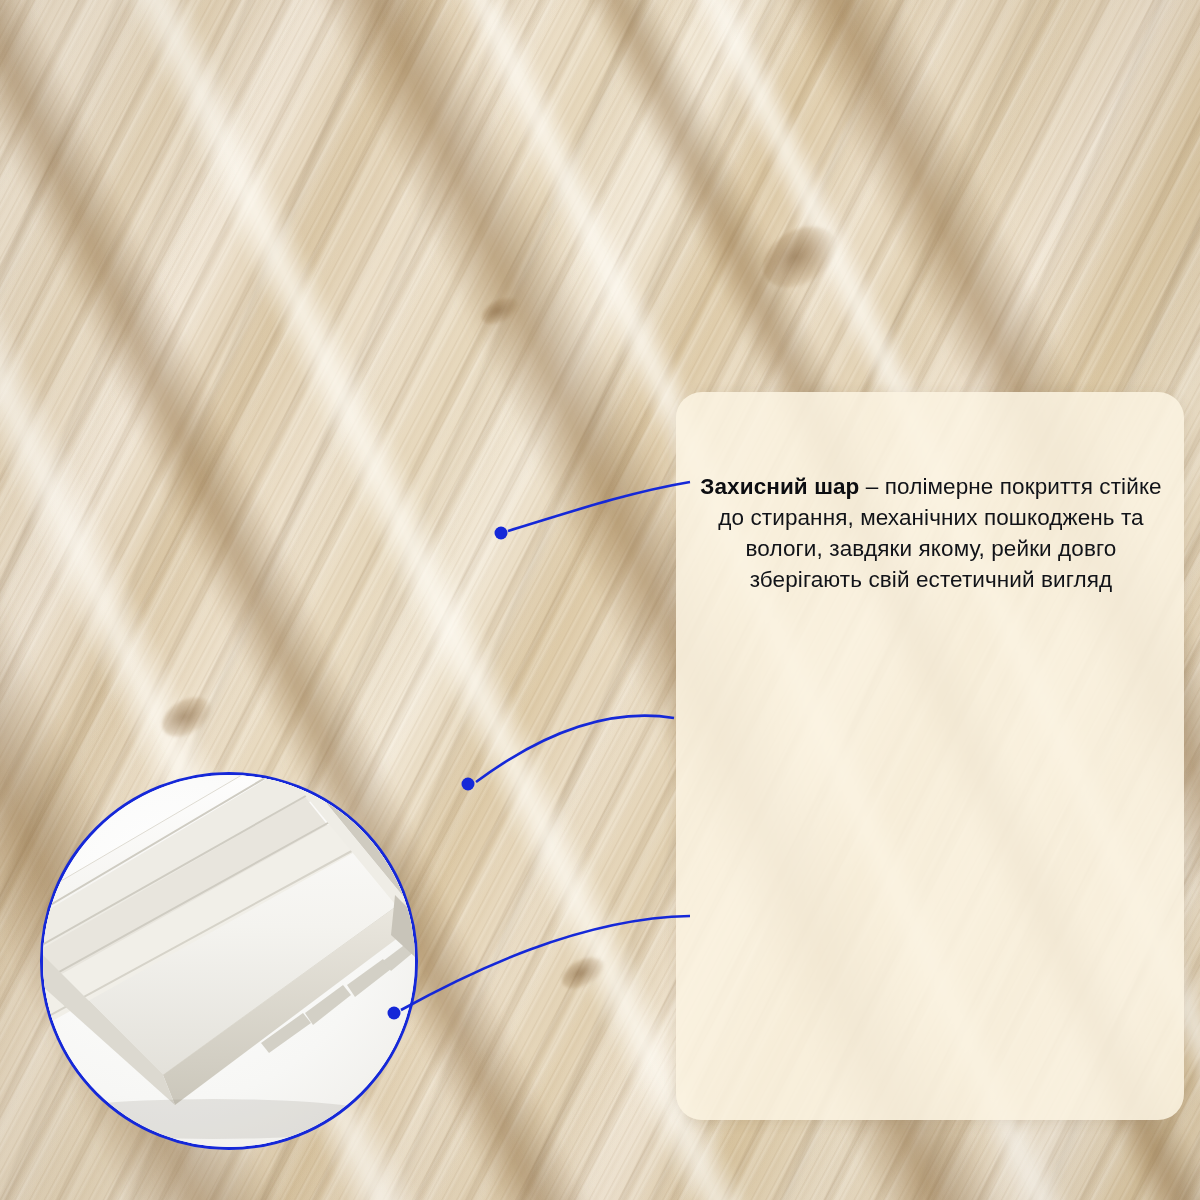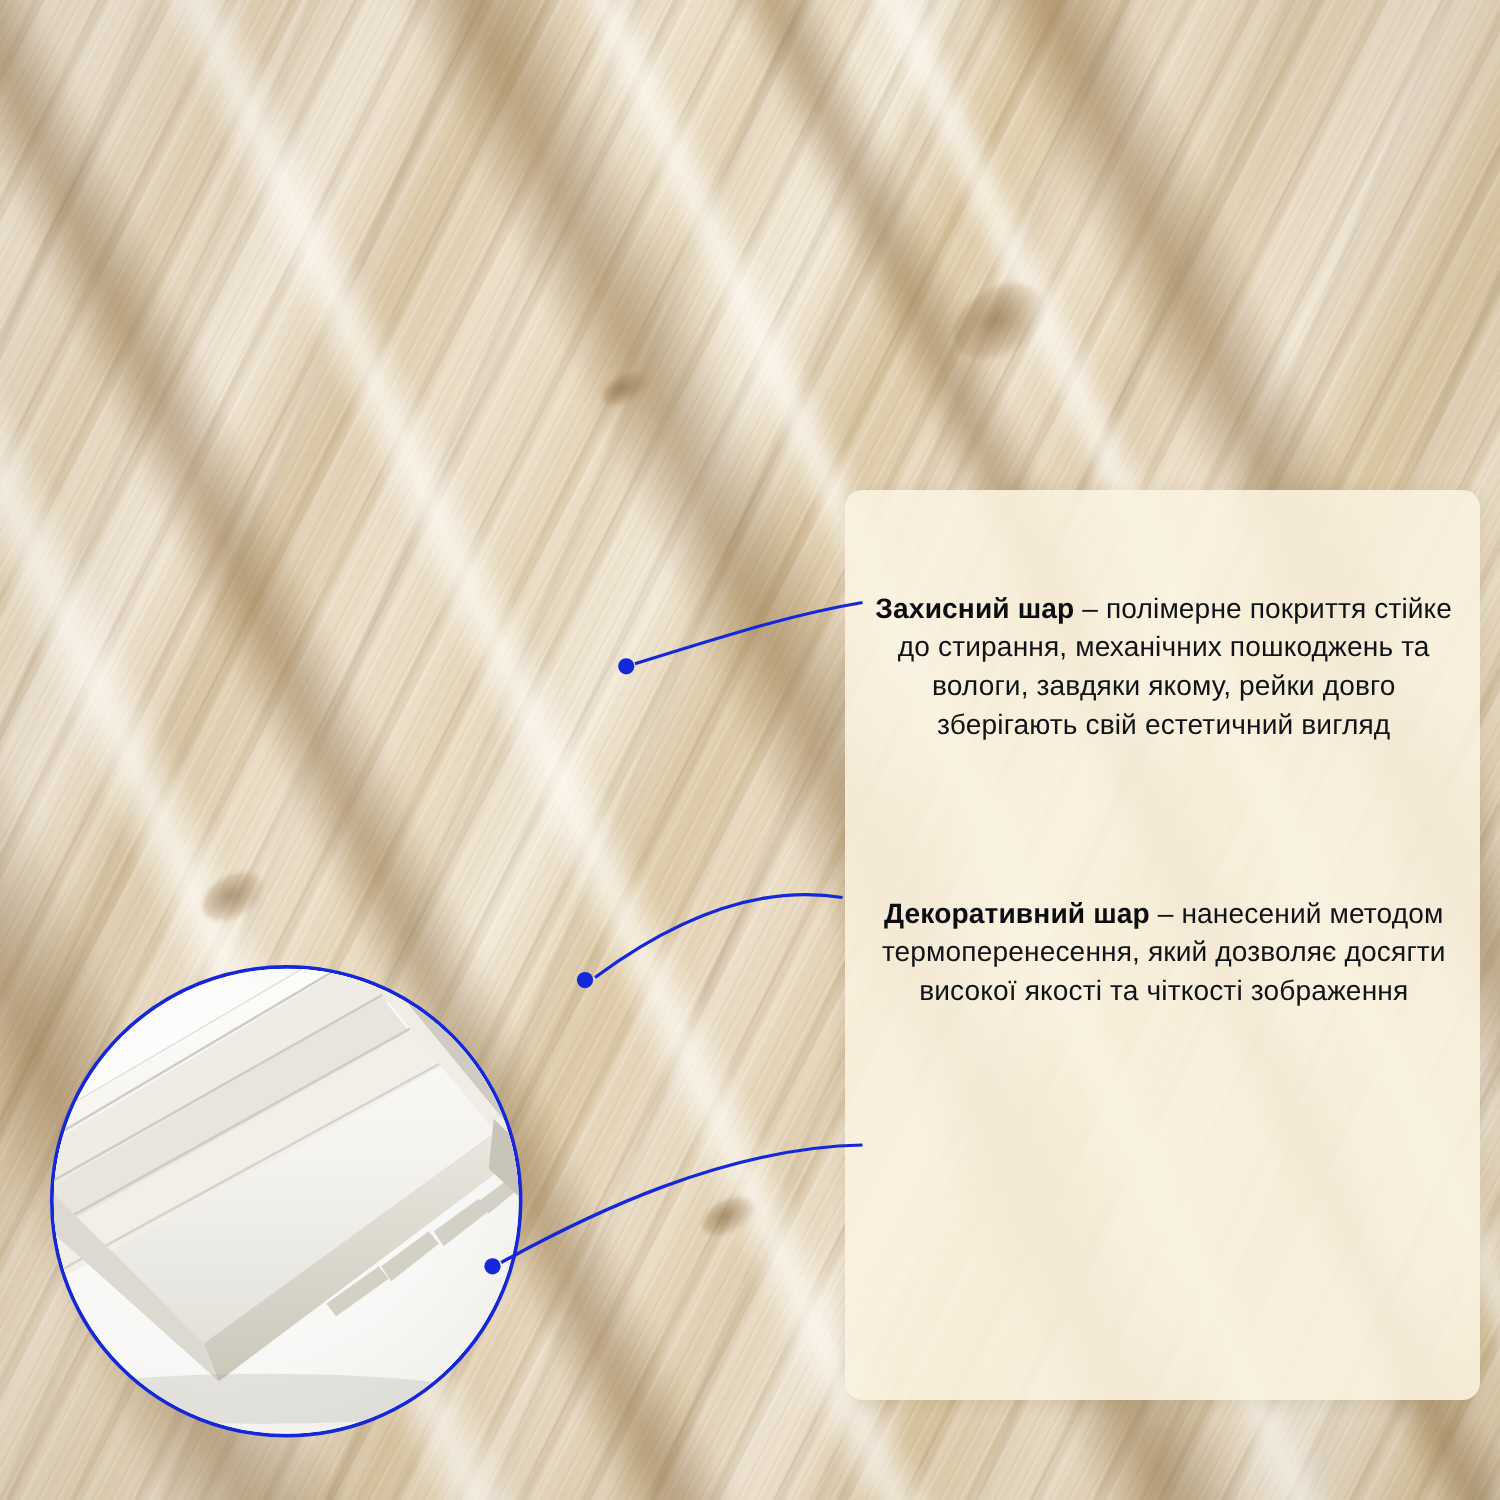--- a/index.html
+++ b/index.html
@@ -107,21 +107,21 @@
   }
 
   
   .info-card {
     position: absolute;
     left: 676px;
     top: 392px;
     width: 508px;
     height: 728px;
     background: rgba(250,243,224,0.88);
-    border-radius: 14px;
+    border-radius: 26px;
     box-shadow: 0 2px 14px rgba(110,85,50,0.12);
   }
   .para {
     position: absolute;
     left: 22px;
     width: 466px;
     text-align: center;
     color: #111318;
     font-size: 22.5px;
     line-height: 31px;
@@ -192,23 +192,20 @@
     <div class="knot" style="left:760px; top:230px; width:80px; height:54px; transform:rotate(-30deg);"></div>
     <div class="knot" style="left:160px; top:700px; width:54px; height:34px; transform:rotate(-30deg);"></div>
     <div class="knot" style="left:480px; top:300px; width:40px; height:22px; transform:rotate(-28deg);"></div>
     <div class="knot" style="left:560px; top:960px; width:46px; height:26px; transform:rotate(-28deg);"></div>
     <div class="vignette"></div>
   </div>
 
   <div class="info-card">
     <p class="para" id="para-1">
       <b>Захисний шар</b><span> – полімерне покриття стійке до стирання, механічних пошкоджень та вологи, завдяки якому, рейки довго зберігають свій естетичний вигляд</span>
-    </p>
-    <p class="para" id="para-2">
-      <b>Декоративний шар</b><span> – нанесений методом термоперенесення, який дозволяє досягти високої якості та чіткості зображення</span>
     </p>
   </div>
 
   <div class="magnifier">
     <div class="mag-inner">
       <svg width="372" height="372" viewBox="0 0 372 372">
         <defs>
           <linearGradient id="gFace" x1="0" y1="0" x2="0" y2="1">
             <stop offset="0%" stop-color="#ffffff"></stop>
             <stop offset="55%" stop-color="#f4f3ef"></stop>

